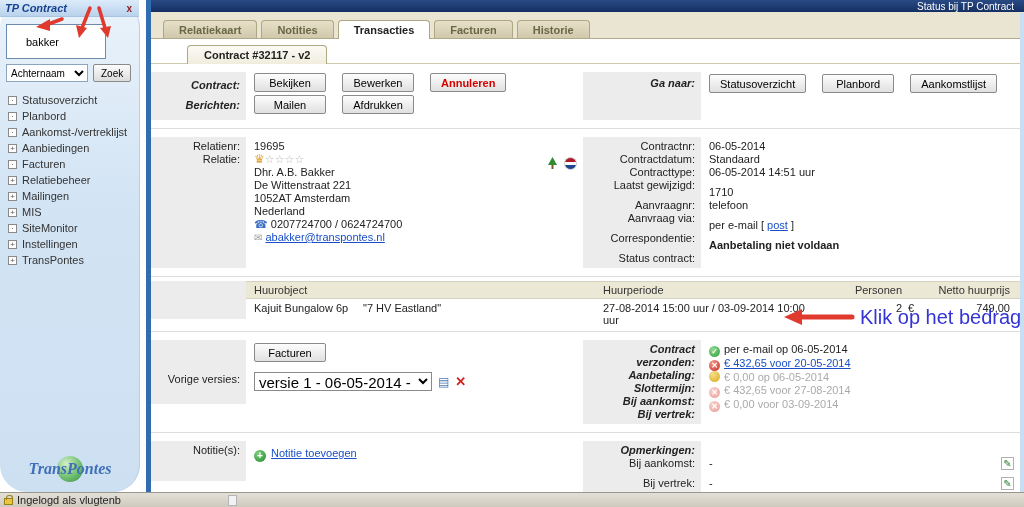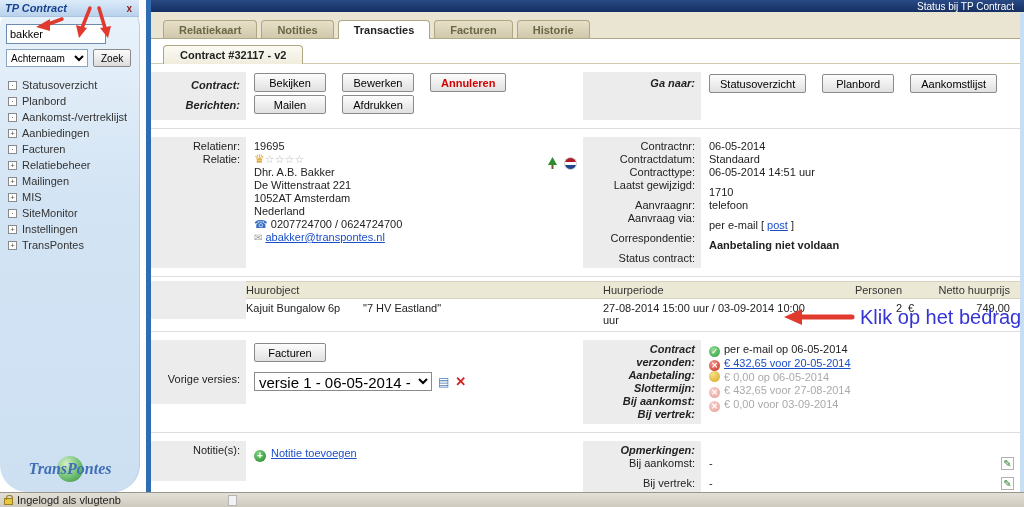--- a/index.html
+++ b/index.html
@@ -13,21 +13,21 @@
   .lockicon { position:relative; width:9px; height:7px; background:#e9c63d; border:1px solid #9a7f20; margin-top:3px; }
   .lockicon::before { content:""; position:absolute; left:1px; top:-4px; width:5px; height:4px; border:1.5px solid #9a7f20; border-bottom:none; border-radius:3px 3px 0 0; }
   .mini-doc { position:absolute; left:228px; top:2px; width:9px; height:11px; background:#f2f2f2; border:1px solid #b5b5b5; }
 
   
   .sidebar { position:absolute; left:0; top:0; bottom:15px; width:140px; background:linear-gradient(180deg,#eaf3fb 0%,#d3e4f4 40%,#cde0f2 100%); border-right:1px solid #b9cfe4;border-radius:27px; }
   .sb-title { height:17px; background:linear-gradient(#dcebfa,#b9d2ec); display:flex; align-items:center; padding:0 5px; border-bottom:1px solid #a8c4e0; }
   .sb-title .t { font-weight:bold; font-style:italic; color:#16418c; font-size:11px; flex:1; }
   .sb-close { color:#8b2020; font-weight:bold; font-size:10px; cursor:pointer; padding:0 2px; }
   .sb-search { margin:7px 6px 0 6px; }
-  .sb-search input { width:100px; height:20px; border:1px solid #6b8cae; font-size:11px; padding:0 3px; font-family:"Liberation Sans",sans-serif; }
+  .sb-search input { width:100px; height:35px; border:1px solid #6b8cae; font-size:11px; padding:0 19px; font-family:"Liberation Sans",sans-serif; }
   .sb-row2 { margin:5px 6px 0 6px; display:flex; gap:5px; align-items:center; }
   .sb-row2 select { width:82px; height:18px; font-size:10px; border:1px solid #8aa5c0; background:#fff; font-family:"Liberation Sans",sans-serif; }
   .sb-zoek { height:18px; font-size:10px; padding:0 7px; background:linear-gradient(#fcfcfc,#dcdcdc); border:1px solid #8a8a8a; border-radius:2px; font-family:"Liberation Sans",sans-serif; }
   .sb-menu { margin-top:10px; }
   .sb-item { display:flex; align-items:center; gap:5px; padding:2px 0 2px 8px; cursor:pointer; color:#333; }
   .sb-item .box { width:9px; height:9px; border:1px solid #8a8a8a; background:#fff; font-size:8px; line-height:7px; text-align:center; color:#555; flex-shrink:0; }
   .sb-logo { position:absolute; bottom:14px; left:0; width:140px; text-align:center; }
   .sb-logo .ball { position:absolute; left:57px; top:-4px; width:26px; height:26px; border-radius:50%; background:radial-gradient(circle at 35% 30%,#d6f0c4,#5cb85c 60%,#2e7d32); opacity:.9; }
   .sb-logo .ltxt { position:relative; font-family:"Liberation Serif",serif; font-style:italic; font-weight:bold; font-size:16px; color:#3f6fb5; }
 
@@ -38,21 +38,21 @@
 
   
   .main { position:absolute; left:151px; right:0; top:0; bottom:15px; display:flex; flex-direction:column; }
   .topbar { height:13px; background:linear-gradient(#2a4a85,#142f62); color:#fff; font-size:10px; text-align:right; padding:1px 10px 0 0; }
   .beige { flex:1; background:#e9e5d2; display:flex; flex-direction:column; }
   .tabstrip { padding:8px 0 0 12px; border-bottom:1px solid #b1aa8a; display:flex; }
   .tab { padding:3px 15px 2px 15px; margin-right:4px; font-weight:bold; font-size:11px; color:#6a6747; background:linear-gradient(#e7e0c8,#cfc8ab); border:1px solid #aea783; border-bottom:none; border-radius:4px 4px 0 0; cursor:pointer; }
   .tab.active { background:#fff; color:#222; margin-bottom:-1px; padding-bottom:3px; }
   .panel { flex:1; background:#fff; display:flex; flex-direction:column; }
   .subtabrow { padding:6px 0 0 12px; border-bottom:1px solid #cfc9ae; }
-  .subtab { display:inline-block; padding:3px 16px; font-weight:bold; background:linear-gradient(#fbfaf4,#f0edde); border:1px solid #aea783; border-bottom:none; border-radius:4px 4px 0 0; margin-bottom:-1px; }
+  .subtab { display:inline-block; padding:3px 16px; font-weight:bold; background:linear-gradient(#fbfaf4,#f0edde); border:1px solid #aea783; border-bottom:none; border-radius:4px 4px 0 0; margin-bottom:-1px;margin-left:24px; }
 
   .section { display:flex; margin-top:8px; }
   .col-left { width:432px; display:flex; flex-shrink:0; position:relative; }
   .col-right { flex:1; display:flex; }
   .lblcell { background:#ececec; width:95px; flex-shrink:0; text-align:right; padding:3px 6px; }
   .col-right .lblcell { width:118px; }
   .contentcell { padding:3px 0 3px 8px; flex:1; }
   .line { line-height:13px; min-height:13px; }
   .spacer { height:7px; }
   b.lbl { font-weight:bold;font-style:italic; }
@@ -70,21 +70,21 @@
   .nl-icons { position:absolute; right:6px; top:20px; display:flex; gap:6px; align-items:center; }
   .flag-nl { width:13px; height:13px; border-radius:50%; border:1px solid #ccc; background:linear-gradient(#ae1c28 33%,#fff 33%,#fff 66%,#21468b 66%); }
 
   .phoneicon { color:#3a6fc4; font-size:11px; }
   .mailicon { color:#9a9a9a; font-size:10px; }
 
   
   .huurtable { flex:1; margin-right:4px; }
   .ht-head { display:flex; background:#ece8d6; border-top:1px solid #d6d2c0; border-bottom:1px solid #d6d2c0; padding:2px 0; color:#333; }
   .ht-row { display:flex; padding:3px 0; }
-  .tc1 { width:117px; padding-left:0; } .tc2 { width:240px; }
+  .tc1 { width:117px; padding-left:8px; } .tc2 { width:240px; }
   .tc3 { flex:1; } .tc4 { width:90px; text-align:right; padding-right:6px; }
   .tc5 { width:112px; text-align:right; padding-right:10px; }
   .tc5row { width:112px; display:flex; justify-content:space-between; padding:0 10px 0 0; }
 
   select.versel { font-size:15px; height:19px; border:1px solid #8a8a8a; background:#fff; width:178px; font-family:"Liberation Sans",sans-serif; }
   .docicon { color:#4a7ab5; font-size:12px; cursor:pointer; }
   .delicon { color:#d42020; font-weight:bold; font-size:13px; cursor:pointer; }
 
   
   .pico { display:inline-block; width:11px; height:11px; border-radius:50%; color:#fff; font-size:8px; line-height:11px; text-align:center; vertical-align:-1px; margin-right:4px; font-weight:bold; }

